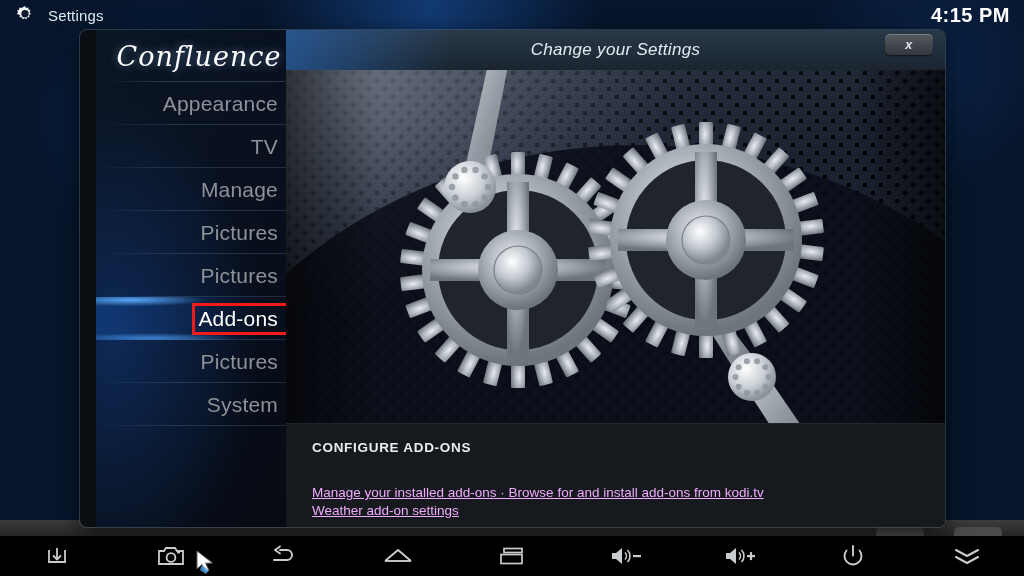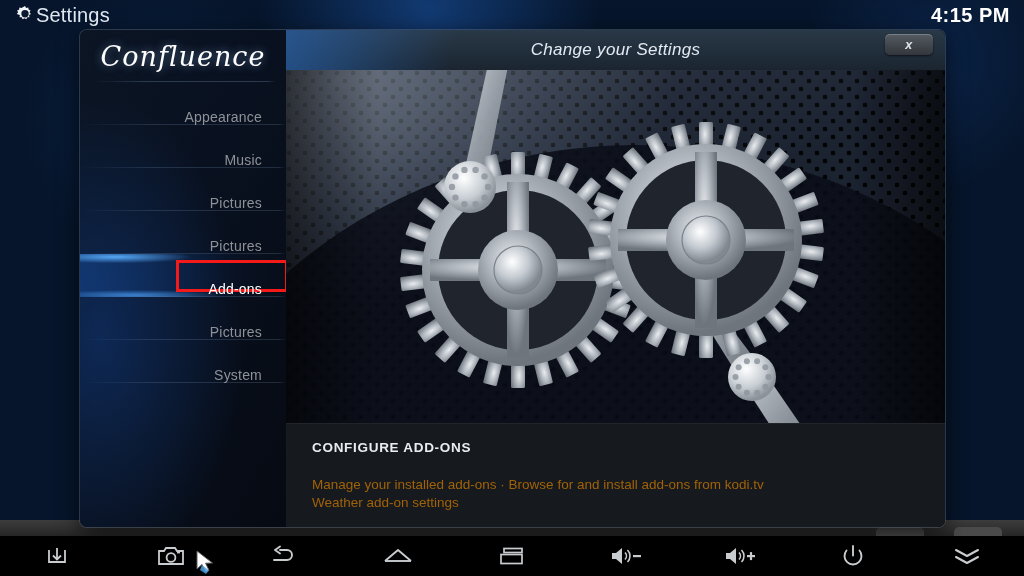--- a/index.html
+++ b/index.html
@@ -31,57 +31,57 @@
       radial-gradient(circle at 160px 120px, rgba(14,48,100,0.4) 0, rgba(0,0,0,0) 140px);
   }
 
   
   #topbar{
     position:absolute; left:0; top:0; width:1024px; height:30px;
     display:flex; align-items:center; z-index:40;
     color:#e8eef5;
   }
   #topbar .gear-wrap{ margin-left:14px; display:flex; align-items:center; }
-  #topbar .title{ font-size:20px; color:#dfe7f0; letter-spacing:.2px;}
+  #topbar .title{ margin-left:12px; font-size:15px; color:#dfe7f0; letter-spacing:.2px;}
   #topbar .clock{ margin-left:auto; margin-right:14px; font-size:20px; font-weight:bold; color:#ffffff; letter-spacing:.5px;}
 
   
   #kodi-window{
     position:absolute; left:80px; top:30px; width:865px; height:497px;
     border-radius:7px; z-index:20;
     background:#0a0d12;
     box-shadow:0 0 0 1px rgba(120,140,160,0.33), 0 6px 22px rgba(0,0,0,.65);
     overflow:hidden;
   }
 
   
   #sidebar{
-    position:absolute; left:0; top:0; width:206px; height:497px;
+    position:absolute; left:16px; top:0; width:206px; height:497px;
     background:linear-gradient(120deg,#0b1524 0%,#091120 40%,#060a12 100%);
   }
   #sidebar:before{
     content:""; position:absolute; inset:0;
     background:radial-gradient(ellipse at 10% 62%, rgba(20,70,150,0.45) 0, rgba(0,0,0,0) 55%);
   }
   .logo{
     position:absolute; left:0; top:0; width:206px; height:52px;
     display:flex; align-items:center; justify-content:center;
     color:#ffffff; font-family:"DejaVu Serif", serif; font-style:italic;
     font-size:27px; letter-spacing:1px;
     text-shadow:0 0 8px rgba(150,190,235,.55);
   }
   .logo:after{
     content:""; position:absolute; left:12px; right:10px; bottom:0; height:1px;
     background:linear-gradient(90deg,rgba(120,150,185,0) 0%,rgba(130,160,195,.28) 30%,rgba(130,160,195,.28) 95%,rgba(120,150,185,0) 100%);
   }
   .menu{ position:absolute; left:0; top:52px; width:206px; }
   .menu-item{
-    position:relative; height:43px; display:flex; align-items:flex-end;
+    position:relative; height:43px; display:flex; align-items:center;
     justify-content:flex-end; padding-right:24px;
-    font-size:14px; color:#8e9298; letter-spacing:.2px;
+    font-size:21px; color:#8e9298; letter-spacing:.2px;
   }
   .menu-item:after{
     content:""; position:absolute; left:2px; right:0; bottom:0; height:1px;
     background:linear-gradient(90deg,rgba(130,160,195,0) 0%,rgba(125,155,190,.22) 35%,rgba(125,155,190,.22) 96%,rgba(125,155,190,0) 100%);
   }
   .menu-item.focused{ color:#ffffff; font-weight:normal; }
   .menu-item.focused .glow{
     position:absolute; left:0; right:0; top:0; bottom:0; pointer-events:none;
     background:
       radial-gradient(ellipse 110px 9px at 35px 3px, rgba(90,175,255,.95) 0, rgba(40,110,200,0) 70%),
@@ -149,21 +149,21 @@
     background:linear-gradient(90deg, rgba(0,0,0,.55) 0, rgba(0,0,0,0) 14%, rgba(0,0,0,0) 86%, rgba(0,0,0,.62) 100%);
   }
 
   
   .desc{
     position:relative; width:659px; height:104px;
     background:#16191d; padding:16px 26px 0 26px;
     border-top:1px solid rgba(255,255,255,.05);
   }
   .desc h3{ font-size:13.5px; font-weight:bold; color:#e9edf1; letter-spacing:.7px; }
-  .desc .body{ margin-top:21px; font-size:13.5px; color:#a16207; line-height:18px; }
+  .desc .body{ margin-top:29px; font-size:13.5px; color:#f0abfc; line-height:18px;text-decoration:underline; }
 
   
   #graystrip{
     position:absolute; left:0; top:520px; width:1024px; height:16px; z-index:15;
     background:linear-gradient(180deg,#3c3c3c 0%,#2f2f2f 60%,#252525 100%);
   }
   #graystrip .tab{
     position:absolute; bottom:-1px; width:48px; height:10px; border-radius:5px 5px 0 0;
     background:#4a4a4a;
   }
@@ -197,21 +197,24 @@
 <div id="kodi-window">
 
   <div id="sidebar">
     <div class="logo">Confluence</div>
     <div class="menu">
 
       <div class="menu-item">
         <span class="label">Appearance</span>
       </div>
       <div class="menu-item">
-        <span class="label">Music</span>
+        <span class="label">TV</span>
+      </div>
+      <div class="menu-item">
+        <span class="label">Manage</span>
       </div>
       <div class="menu-item">
         <span class="label">Pictures</span>
       </div>
       <div class="menu-item">
         <span class="label">Pictures</span>
       </div>
       <div class="menu-item focused">
         <span class="glow"></span>
         <span class="redbox"></span>

